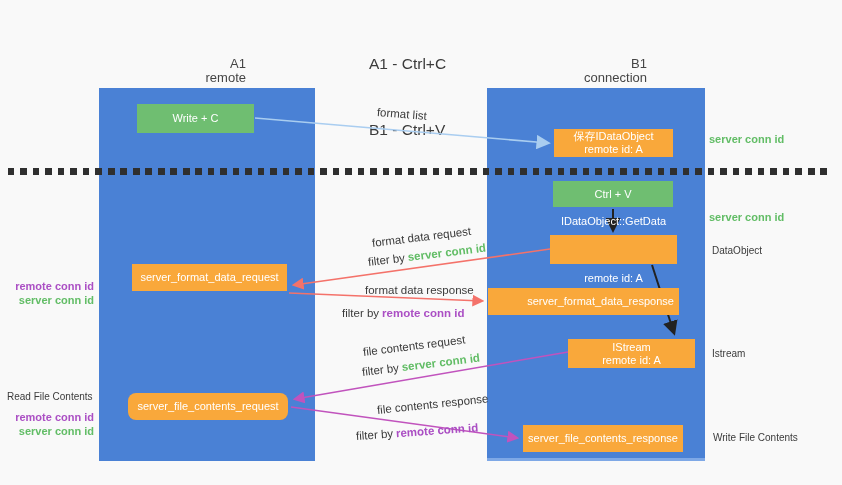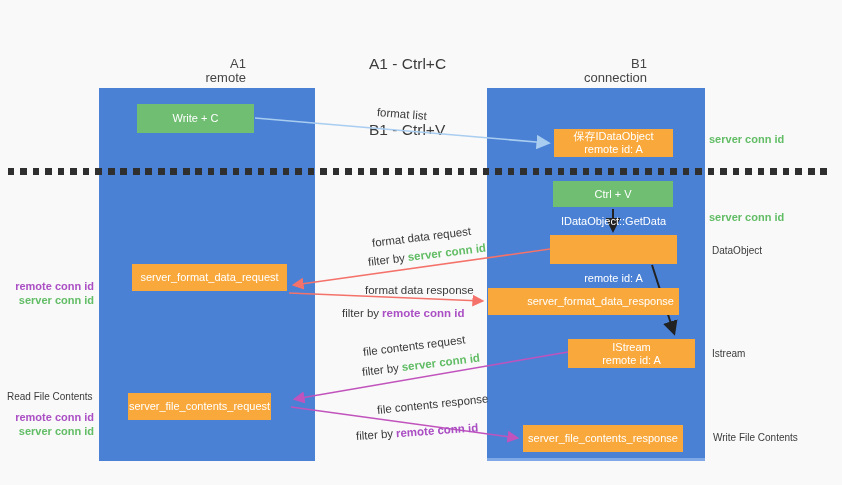--- a/index.html
+++ b/index.html
@@ -88,21 +88,21 @@
   <div class="abs node orange" style="left:132px;top:264px;width:155px;height:27px;">
     <span>server_format_data_request</span>
   </div>
   <div class="abs node orange" style="left:488px;top:288px;width:157px;height:27px;padding-left:34px;">
     <span>server_format_data_response</span>
   </div>
   <div class="abs node orange" style="left:568px;top:339px;width:127px;height:29px;">
     <span>IStream</span>
     <span>remote id: A</span>
   </div>
-  <div class="abs node orange" style="left:128px;top:393px;width:143px;height:27px;">
+  <div class="abs node orange" style="left:128px;top:393px;width:160px;height:27px;border-radius:8px;">
     <span>server_file_contents_request</span>
   </div>
   <div class="abs node orange" style="left:523px;top:425px;width:160px;height:27px;">
     <span>server_file_contents_response</span>
   </div>
 
   <div class="abs flow-label" style="left:377px;top:106px;transform:rotate(4.5deg);">format list</div>
 
   <div class="abs flow-label" style="left:372px;top:237px;transform:rotate(-7deg);">format data request</div>
   <div class="abs flow-label" style="left:368px;top:256px;transform:rotate(-7deg);">

